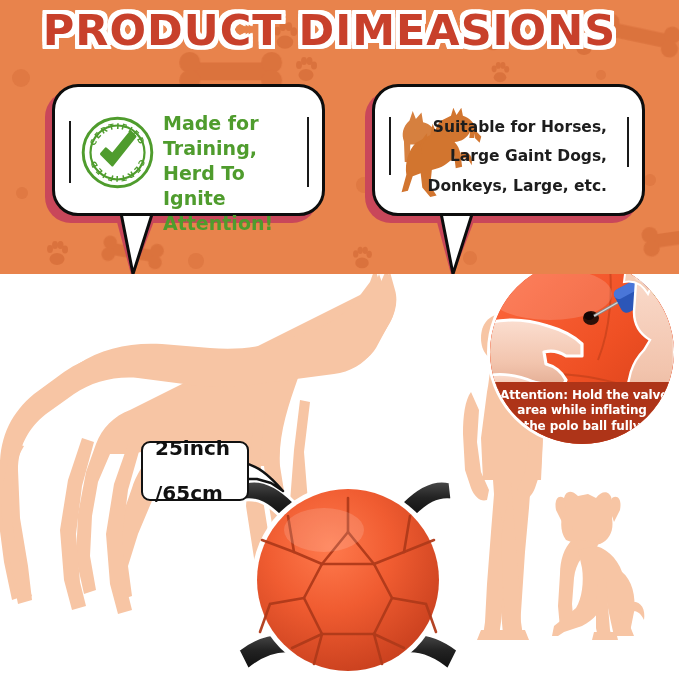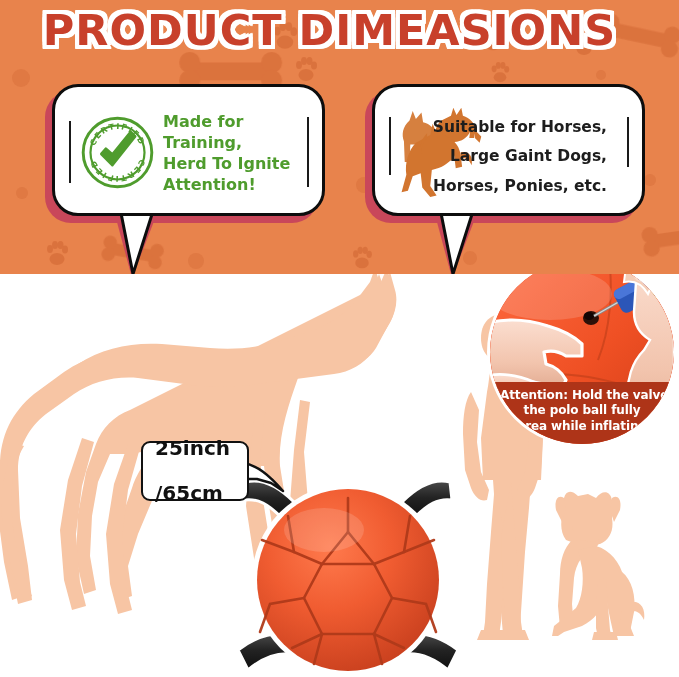--- a/index.html
+++ b/index.html
@@ -60,21 +60,21 @@
   .tickmark{
     position:absolute;
     width:2px;background:#1a1a1a;
   }
 
   .bubble-text{
     font-family:"DejaVu Sans",sans-serif;
     font-weight:bold;
     line-height:1.32;
   }
-  .bubble-text-green{color:#4f9c2d;font-size:16px;}
+  .bubble-text-green{color:#4f9c2d;font-size:19px;}
   .bubble-text-dark{color:#1d1d1d;font-size:15.5px;text-align:right;}
 
   
   .cert-badge{position:absolute;}
 
   
   .main-area{
     position:absolute;left:0;top:274px;width:679px;height:403px;
     background:#ffffff;overflow:hidden;
   }
@@ -316,21 +316,21 @@
               <path d="M40 44 C34 50 32 58 34 64 C30 56 32 46 40 38 Z"></path>
 
               <path d="M82 62 C92 60 98 66 96 78 C92 70 88 68 82 70 Z"></path>
             </g>
           </g>
         </svg>
 
         <div class="bubble-text bubble-text-dark" style="position:absolute;right:35px;top:26px;width:190px;line-height:1.9;">
           <div>Suitable for Horses,</div>
           <div>Large Gaint Dogs,</div>
-          <div>Horses, Ponies, etc.</div>
+          <div>Donkeys, Large, etc.</div>
         </div>
       </div>
     </div>
   </div>
 
   <div class="main-area">
 
     <svg style="position:absolute;left:-2px;top:-8px;" width="400" height="400" viewBox="0 0 400 400">
       <g fill="#f7c5a4">
         <path d="M376 22 L381 8 L386 22 L392 6 L397 24
@@ -575,19 +575,19 @@
 
           <path d="M136 6 C148 2 160 8 164 20 L158 34
                    C152 24 144 20 134 22 Z" fill="#f5cdb6" stroke="#ffffff" stroke-width="2"></path>
 
           <ellipse cx="152" cy="16" rx="8" ry="6" fill="#f8ddcd" opacity="0.9"></ellipse>
         </g>
       </svg>
 
       <div class="inset-caption">
         <div>Attention: Hold the valve</div>
+        <div>area while inflating</div>
         <div>the polo ball fully</div>
-        <div>area while inflating</div>
       </div>
     </div>
 
   </div>
 </div>
 
 </body></html>

